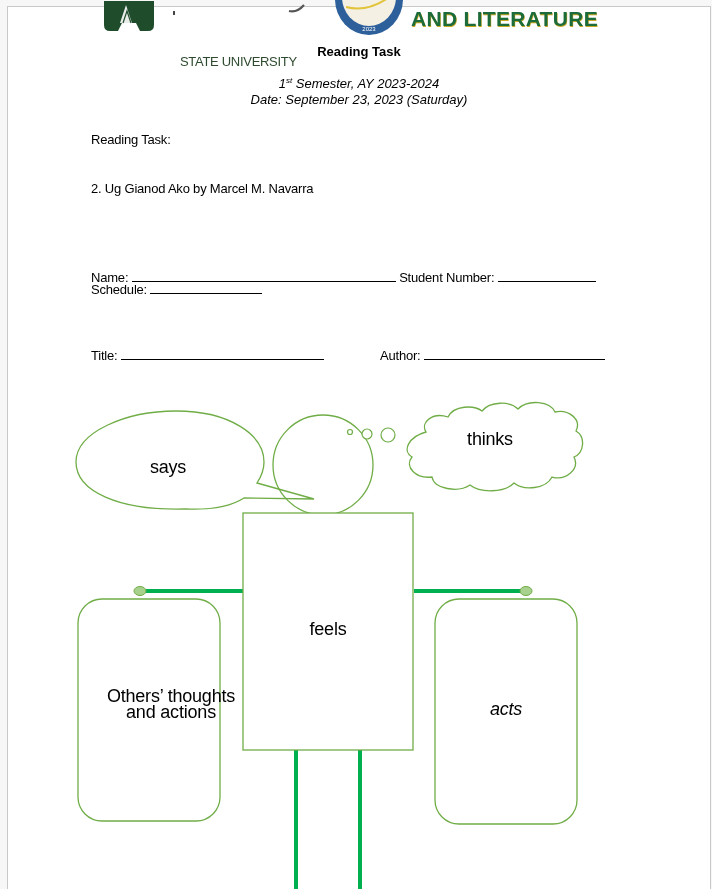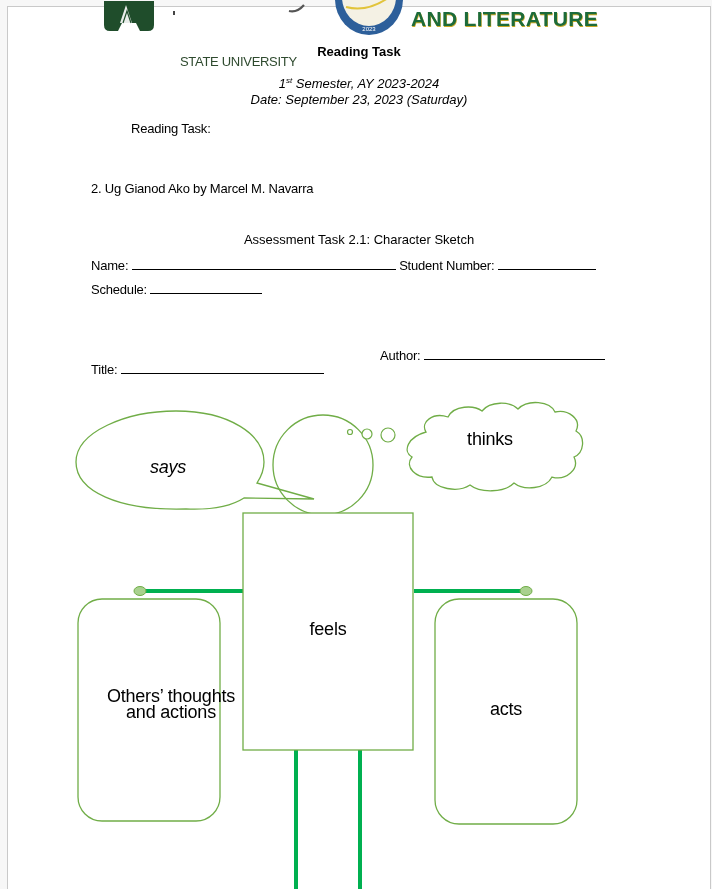--- a/index.html
+++ b/index.html
@@ -64,39 +64,38 @@
     <path d="M12 18 Q35 24 58 6" stroke="#e2c43a" stroke-width="2" fill="none"></path>
     <rect x="27" y="5" width="14" height="6" fill="#9aa8b4"></rect>
     <text x="35" y="42" font-size="6" fill="#ffffff" text-anchor="middle" font-family="Liberation Sans, sans-serif">2023</text>
   </svg>
   <div class="hdr-lit">AND LITERATURE</div>
 
   <div class="center bold" style="top:37px;">Reading Task</div>
   <div class="center ital" style="top:69px;"><span>1</span><sup>st</sup><span> Semester, AY 2023-2024</span></div>
   <div class="center ital" style="top:85px;">Date: September 23, 2023 (Saturday)</div>
 
-  <div class="txt" style="left:83px; top:114px;margin-left:40px;">Reading Task:</div>
+  <div class="txt" style="left:83px; top:125px;">Reading Task:</div>
   <div class="txt" style="left:83px; top:174px;">2. Ug Gianod Ako by Marcel M. Navarra</div>
 
-  <div class="center" style="top:225px; left:0;">Assessment Task 2.1: Character Sketch</div>
 
-  <div class="txt" style="left:83px; top:250px;">
+  <div class="txt" style="left:83px; top:262px;">
     <span>Name:</span>
     <span class="uline" style="width:264px;"></span>
     <span>Student Number:</span>
     <span class="uline" style="width:98px;"></span>
   </div>
 
   <div class="txt" style="left:83px; top:274px;">
     <span>Schedule:</span>
     <span class="uline" style="width:112px;"></span>
   </div>
 
 
-  <div class="txt" style="left:83px; top:340px;margin-top:14px;">
+  <div class="txt" style="left:83px; top:340px;">
     <span>Title:</span>
     <span class="uline" style="width:203px;"></span>
   </div>
   <div class="txt" style="left:372px; top:340px;">
     <span>Author:</span>
     <span class="uline" style="width:181px;"></span>
   </div>
 
   <svg class="fig" width="702" height="900" viewBox="0 0 702 900">
 
@@ -118,22 +117,22 @@
     <line x1="288" y1="743" x2="288" y2="900" stroke="#00b050" stroke-width="4"></line>
     <line x1="352" y1="743" x2="352" y2="900" stroke="#00b050" stroke-width="4"></line>
 
     <rect x="235" y="506" width="170" height="237" fill="#fff" stroke="#70ad47" stroke-width="1.3"></rect>
 
     <rect x="70" y="592" width="142" height="222" rx="24" ry="24" fill="#fff" stroke="#70ad47" stroke-width="1.3"></rect>
 
     <rect x="427" y="592" width="142" height="225" rx="24" ry="24" fill="#fff" stroke="#70ad47" stroke-width="1.3"></rect>
   </svg>
 
-  <div class="lbl" style="left:130px; top:450px; width:60px;font-style:italic;">says</div>
+  <div class="lbl" style="left:130px; top:450px; width:60px;">says</div>
   <div class="lbl" style="left:452px; top:422px; width:60px;">thinks</div>
   <div class="lbl" style="left:290px; top:612px; width:60px;">feels</div>
   <div class="lbl" style="left:71px; top:681px; width:140px; line-height:16px;padding-left:22px;">
     <div>Others’ thoughts</div>
     <div>and actions</div>
   </div>
-  <div class="lbl" style="left:468px; top:692px; width:60px;">acts</div>
+  <div class="lbl" style="left:468px; top:692px; width:60px;font-style:italic;">acts</div>
 
 </div>
 
 </body></html>

